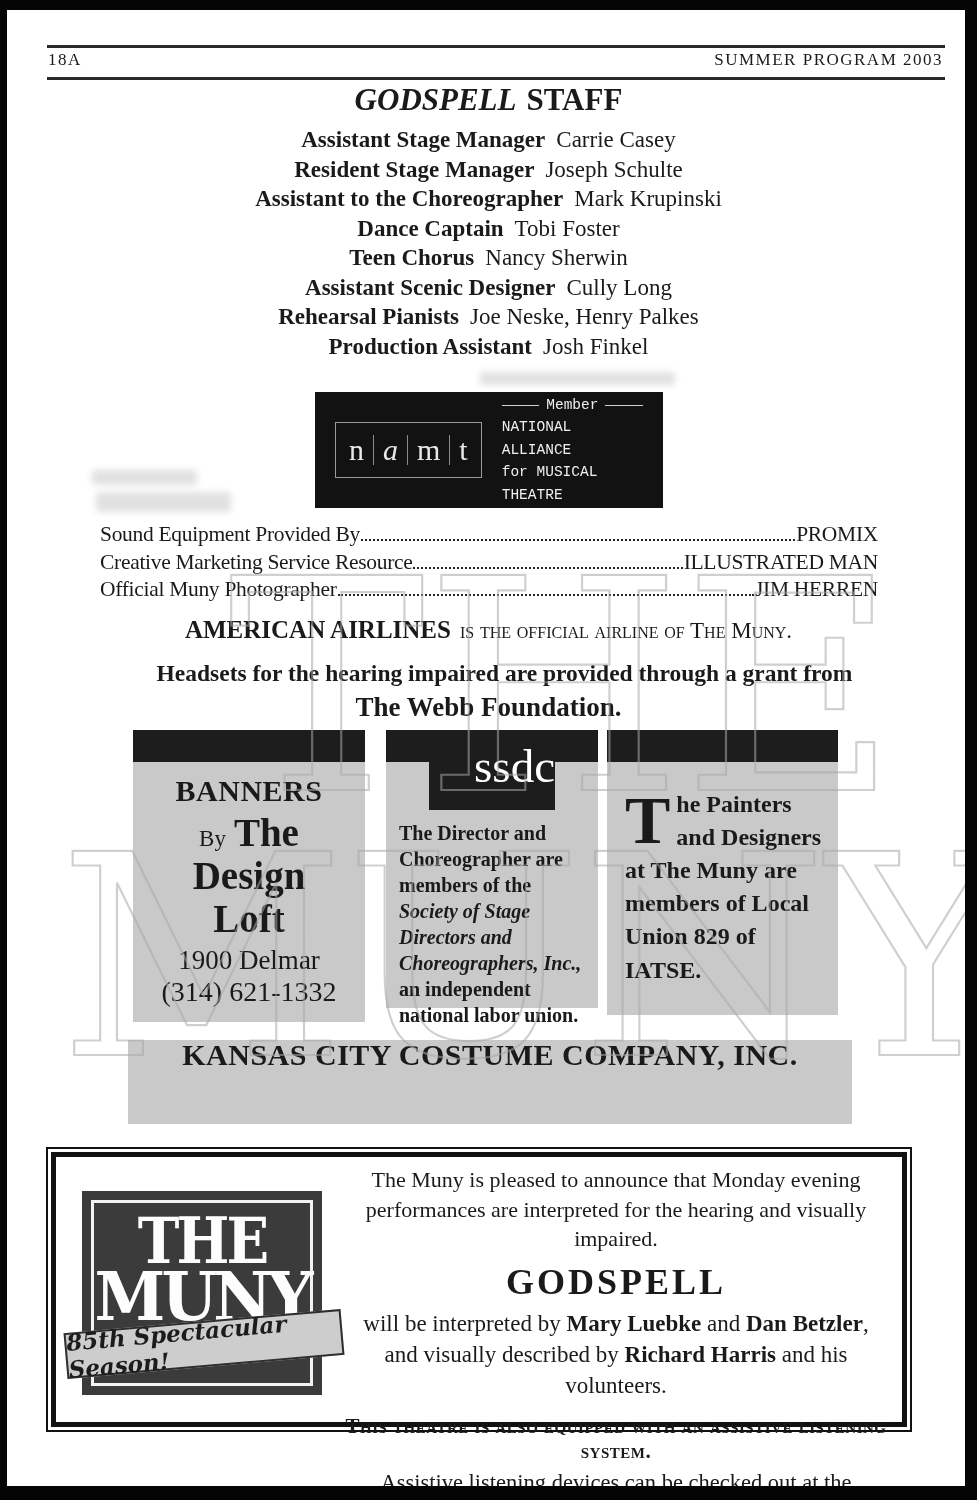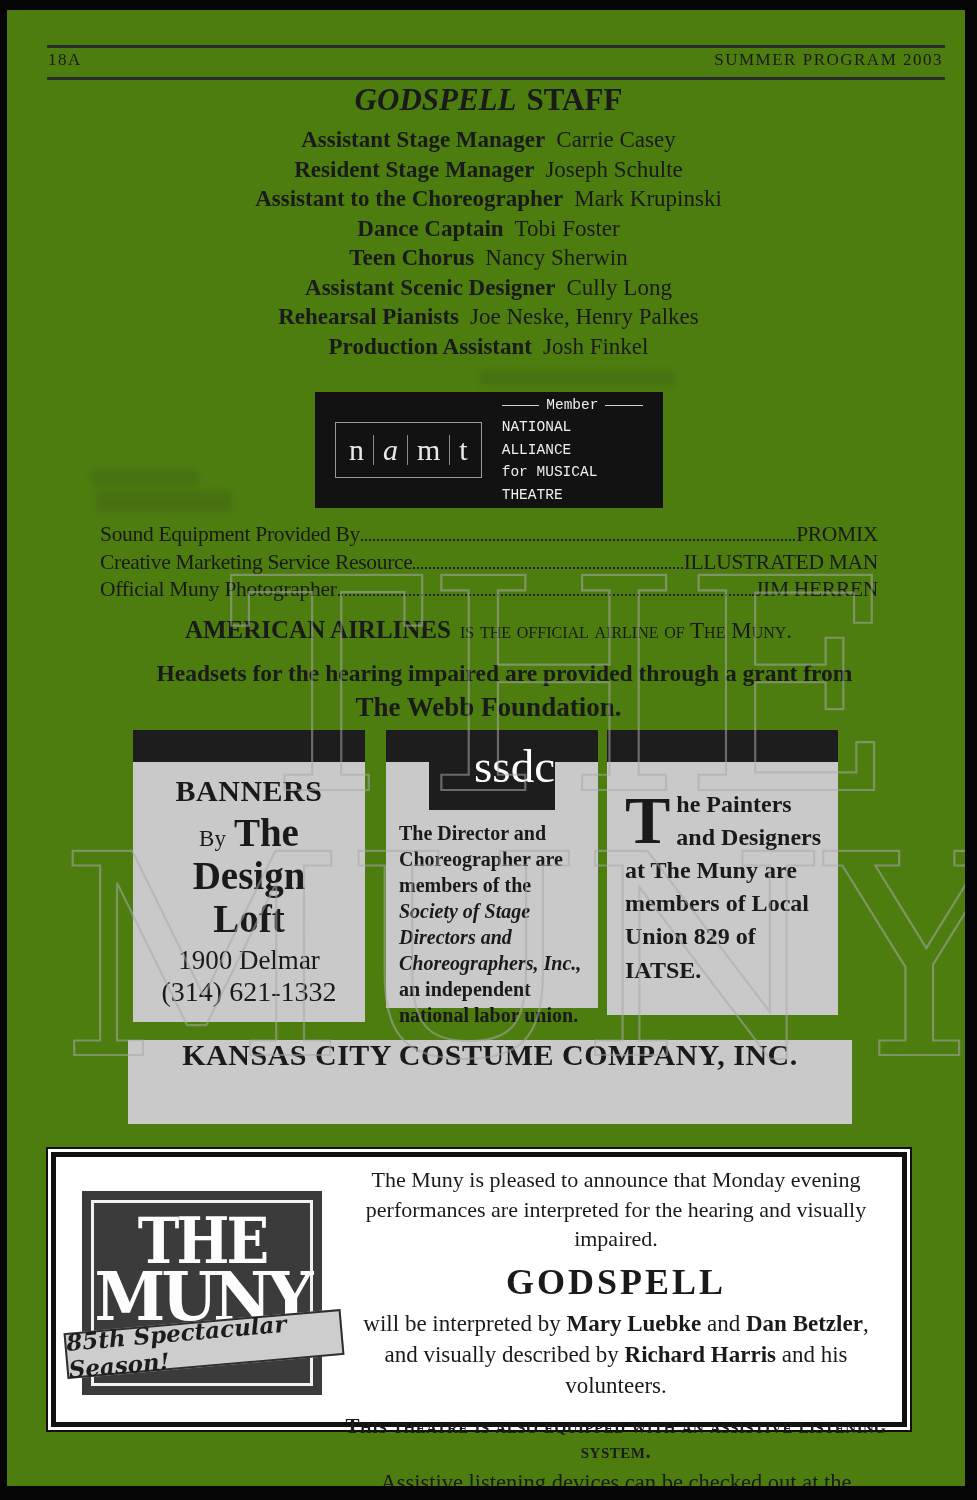--- a/index.html
+++ b/index.html
@@ -1,16 +1,16 @@
 <!DOCTYPE html>
 <html><head>
 <meta charset="utf-8">
 <style>
   html,body{margin:0;padding:0;background:#e8e8e8;}
-  .page{position:relative;width:977px;height:1500px;background:#4d7c0f;overflow:hidden;
+  .page{position:relative;width:977px;height:1500px;background:#ffffff;overflow:hidden;
         font-family:"Liberation Serif",serif;color:#1a1a1a;}
   
   .edge{position:absolute;background:#050505;z-index:60;}
   .edge.top{left:0;top:0;width:977px;height:10px;}
   .edge.left{left:0;top:0;width:7px;height:1500px;}
   .edge.right{right:0;top:0;width:12px;height:1500px;}
   .edge.bottom{left:0;top:1486px;width:977px;height:14px;}
   
   .header-rule{position:absolute;left:47px;right:32px;height:3px;background:#2a2a2a;}
   .header-row{position:absolute;top:50px;left:48px;right:34px;display:flex;

